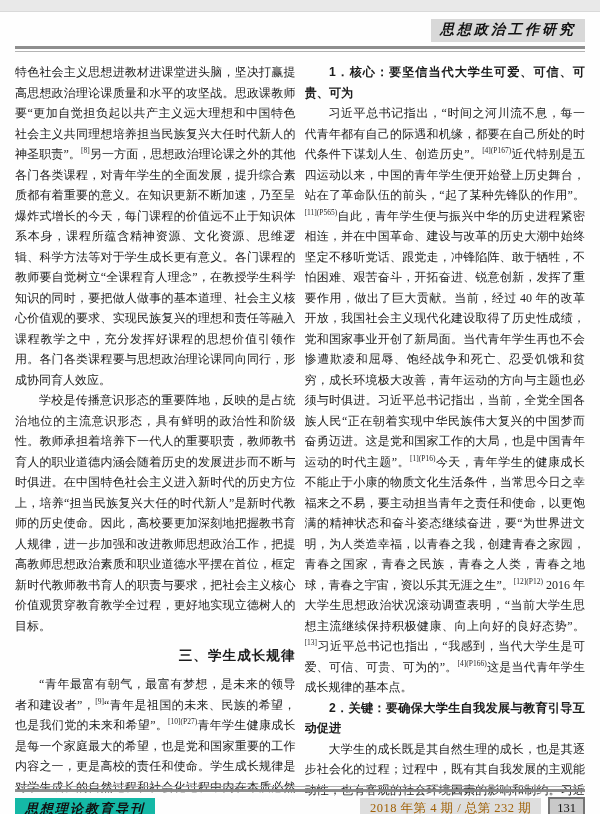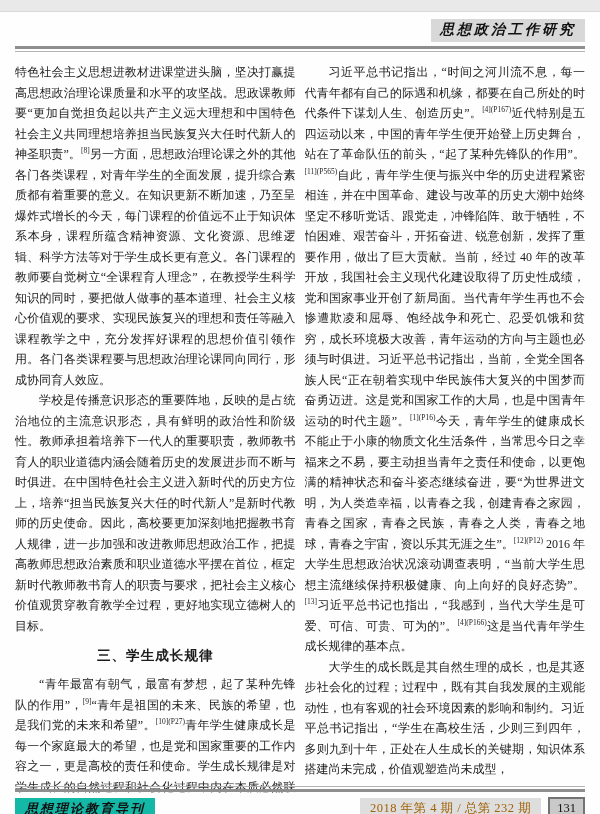--- a/index.html
+++ b/index.html
@@ -27,21 +27,21 @@
     display:flex;gap:9px;overflow:hidden;
   }
   .col{flex:1;min-width:0;overflow:hidden;}
   .para{
     font-size:12px;line-height:20.5px;text-align:justify;
     text-justify:inter-ideograph;margin:0;
   }
   .para.indent{text-indent:2em;}
   .sec-heading{
     font-family:"Liberation Sans","DejaVu Sans",sans-serif;
-    font-weight:bold;font-size:13.6px;text-align:center;
+    font-weight:bold;font-size:13.6px;text-align:right;
     margin:11px 0 9px;letter-spacing:1px;
   }
   .sub-heading{
     font-family:"Liberation Sans","DejaVu Sans",sans-serif;
     font-weight:bold;font-size:12.2px;line-height:20.5px;
     text-indent:2em;text-align:justify;margin:0;
   }
   sup.ref{font-size:7.5px;line-height:0;vertical-align:super;letter-spacing:0;}
   
   .footer{position:absolute;left:15px;right:15px;bottom:5px;}
@@ -76,25 +76,27 @@
     <div class="rule-thick"></div>
     <div class="rule-thin"></div>
   </div>
 
   <div class="columns">
 
     <div class="col">
       <p class="para"><span>特色社会主义思想进教材进课堂进头脑，坚决打赢提高思想政治理论课质量和水平的攻坚战。思政课教师要“更加自觉担负起以共产主义远大理想和中国特色社会主义共同理想培养担当民族复兴大任时代新人的神圣职责”。</span><sup class="ref">[8]</sup><span>另一方面，思想政治理论课之外的其他各门各类课程，对青年学生的全面发展，提升综合素质都有着重要的意义。在知识更新不断加速，乃至呈爆炸式增长的今天，每门课程的价值远不止于知识体系本身，课程所蕴含精神资源、文化资源、思维逻辑、科学方法等对于学生成长更有意义。各门课程的教师要自觉树立“全课程育人理念”，在教授学生科学知识的同时，要把做人做事的基本道理、社会主义核心价值观的要求、实现民族复兴的理想和责任等融入课程教学之中，充分发挥好课程的思想价值引领作用。各门各类课程要与思想政治理论课同向同行，形成协同育人效应。</span></p>
       <p class="para indent"><span>学校是传播意识形态的重要阵地，反映的是占统治地位的主流意识形态，具有鲜明的政治性和阶级性。教师承担着培养下一代人的重要职责，教师教书育人的职业道德内涵会随着历史的发展进步而不断与时俱进。在中国特色社会主义进入新时代的历史方位上，培养“担当民族复兴大任的时代新人”是新时代教师的历史使命。因此，高校要更加深刻地把握教书育人规律，进一步加强和改进教师思想政治工作，把提高教师思想政治素质和职业道德水平摆在首位，框定新时代教师教书育人的职责与要求，把社会主义核心价值观贯穿教育教学全过程，更好地实现立德树人的目标。</span></p>
       <h3 class="sec-heading">三、学生成长规律</h3>
-      <p class="para indent"><span>“青年最富有朝气，最富有梦想，起了某种先锋队的作用”，</span><sup class="ref">[9]</sup><span>“青年是祖国的未来、民族的希望，也是我们党的未来和希望”。</span><sup class="ref">[10](P27)</sup><span>青年学生健康成长是每一个家庭最大的希望，也是党和国家重要的工作内容之一，更是高校的责任和使命。学生成长规律是对学生成长的自然过程和社会化过程中内在本质必然联系的揭示，核心是要坚信当代大学生可爱、可信、可贵、可为，关键是要确保大学生自我发展与教育引导互动促进，目标是要激励学生为实现中国梦增添强大青春能量。</span></p>
+      <p class="para indent"><span>“青年最富有朝气，最富有梦想，是未来的领导者和建设者”，</span><sup class="ref">[9]</sup><span>“青年是祖国的未来、民族的希望，也是我们党的未来和希望”。</span><sup class="ref">[10](P27)</sup><span>青年学生健康成长是每一个家庭最大的希望，也是党和国家重要的工作内容之一，更是高校的责任和使命。学生成长规律是对学生成长的自然过程和社会化过程中内在本质必然联系的揭示，核心是要坚信当代大学生可爱、可信、可贵、可为，关键是要确保大学生自我发展与教育引导互动促进，目标是要激励学生为实现中国梦增添强大青春能量。</span></p>
     </div>
 
     <div class="col">
+      <p class="sub-heading"><span>1．核心：要坚信当代大学生可爱、可信、可贵、可为</span></p>
       <p class="para indent"><span>习近平总书记指出，“时间之河川流不息，每一代青年都有自己的际遇和机缘，都要在自己所处的时代条件下谋划人生、创造历史”。</span><sup class="ref">[4](P167)</sup><span>近代特别是五四运动以来，中国的青年学生便开始登上历史舞台，站在了革命队伍的前头，“起了某种先锋队的作用”。</span><sup class="ref">[11](P565)</sup><span>自此，青年学生便与振兴中华的历史进程紧密相连，并在中国革命、建设与改革的历史大潮中始终坚定不移听党话、跟党走，冲锋陷阵、敢于牺牲，不怕困难、艰苦奋斗，开拓奋进、锐意创新，发挥了重要作用，做出了巨大贡献。当前，经过 40 年的改革开放，我国社会主义现代化建设取得了历史性成绩，党和国家事业开创了新局面。当代青年学生再也不会惨遭欺凌和屈辱、饱经战争和死亡、忍受饥饿和贫穷，成长环境极大改善，青年运动的方向与主题也必须与时俱进。习近平总书记指出，当前，全党全国各族人民“正在朝着实现中华民族伟大复兴的中国梦而奋勇迈进。这是党和国家工作的大局，也是中国青年运动的时代主题”。</span><sup class="ref">[1](P16)</sup><span>今天，青年学生的健康成长不能止于小康的物质文化生活条件，当常思今日之幸福来之不易，要主动担当青年之责任和使命，以更饱满的精神状态和奋斗姿态继续奋进，要“为世界进文明，为人类造幸福，以青春之我，创建青春之家园，青春之国家，青春之民族，青春之人类，青春之地球，青春之宇宙，资以乐其无涯之生”。</span><sup class="ref">[12](P12)</sup><span> 2016 年大学生思想政治状况滚动调查表明，“当前大学生思想主流继续保持积极健康、向上向好的良好态势”。</span><sup class="ref">[13]</sup><span>习近平总书记也指出，“我感到，当代大学生是可爱、可信、可贵、可为的”。</span><sup class="ref">[4](P166)</sup><span>这是当代青年学生成长规律的基本点。</span></p>
+      <p class="sub-heading"><span>2．关键：要确保大学生自我发展与教育引导互动促进</span></p>
       <p class="para indent"><span>大学生的成长既是其自然生理的成长，也是其逐步社会化的过程；过程中，既有其自我发展的主观能动性，也有客观的社会环境因素的影响和制约。习近平总书记指出，“学生在高校生活，少则三到四年，多则九到十年，正处在人生成长的关键期，知识体系搭建尚未完成，价值观塑造尚未成型，</span></p>
     </div>
 
   </div>
 
   <div class="footer">
     <div class="rule-thin"></div>
     <div class="rule-thick"></div>
     <div class="footer-row">
       <span class="footer-journal">思想理论教育导刊</span>

